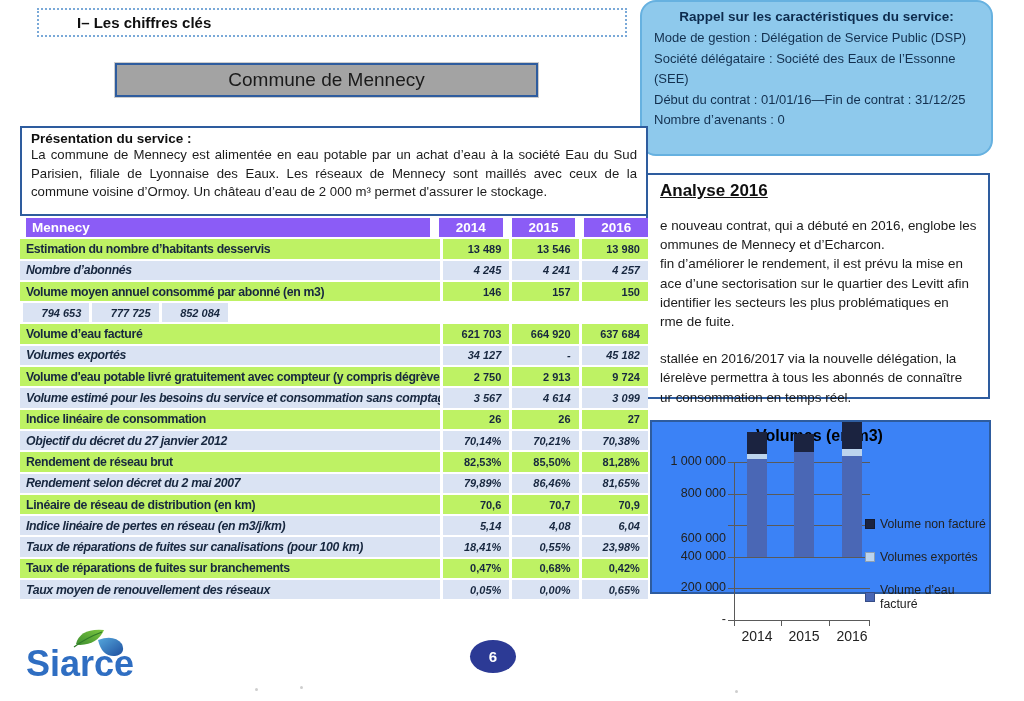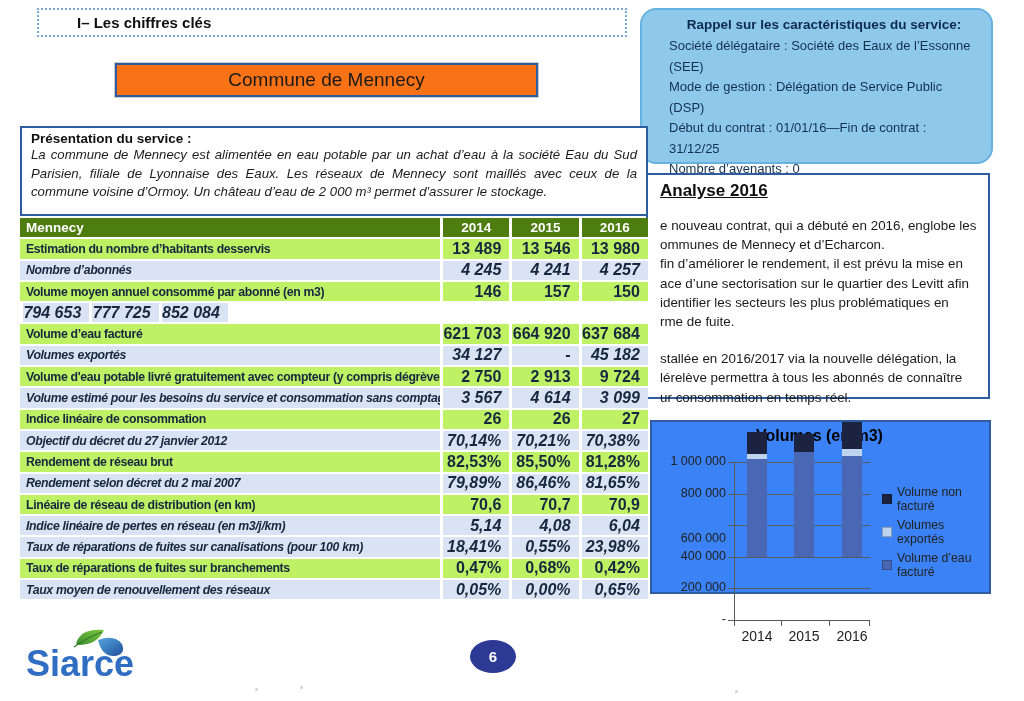--- a/index.html
+++ b/index.html
@@ -7,46 +7,46 @@
           font-family:"Liberation Sans", sans-serif; }
 
   
   .section-box { position:absolute; left:37px; top:8px; width:590px; height:29px;
                  border:2px dotted #7aa9d8; box-sizing:border-box; display:flex; align-items:center; background:#fff; }
   .section-title { font-weight:bold; font-size:15px; color:#101010; padding-left:38px; }
 
   
   .commune-box { position:absolute; left:115px; top:63px; width:423px; height:34px;
                  border:2px solid #2e5c9e; box-shadow:0 0 0 1px #cccccc; box-sizing:border-box;
-                 display:flex; align-items:center; justify-content:center; background:#f97316;
+                 display:flex; align-items:center; justify-content:center; background:#a3a3a3;
                  font-size:19px; color:#1a1a1a; }
 
   
-  .rappel-box { position:absolute; left:640px; top:8px; width:353px; height:156px;
+  .rappel-box { position:absolute; left:640px; top:0; width:353px; height:156px;
                 background:#8ec9ec; border:2px solid #66b1e0; border-radius:16px; box-sizing:border-box;
-                padding:7px 12px 0 27px; color:#13304f; }
+                padding:7px 12px 0 12px; color:#13304f; }
   .rappel-title { text-align:center; font-weight:bold; font-size:13.5px; color:#0d2b4d; margin-bottom:4px; }
   .rappel-line { font-size:13px; line-height:20.5px; }
 
   
   .presentation-box { position:absolute; left:20px; top:126px; width:628px; height:90px;
                       border:2px solid #2e5c9e; box-sizing:border-box; background:#fff;
                       padding:3px 9px; z-index:4; }
   .pres-title { font-weight:bold; font-size:13.5px; color:#101010; }
-  .pres-body { font-size:13.2px; line-height:1.42; text-align:justify; color:#1c1c1c;font-style:italic; }
+  .pres-body { font-size:13.2px; line-height:1.42; text-align:justify; color:#1c1c1c; }
 
   
   .stats-table { position:absolute; left:20px; top:218px; width:628px; z-index:3; background:#fff; }
   .t-row { display:flex; height:21.3px; box-sizing:border-box; border-bottom:2px solid #fff; }
   .t-label { width:420px; box-sizing:border-box; display:flex; align-items:center; padding-left:6px;
              font-size:12.3px; font-weight:bold; letter-spacing:-0.35px; color:#17273f;
              white-space:nowrap; overflow:hidden; }
   .t-val { width:69.3px; box-sizing:border-box; display:flex; align-items:center; justify-content:flex-end;
-           padding-right:8px; border-left:3px solid #fff; font-size:16px; font-weight:bold; color:#17273f; }
-  .t-head .t-label, .t-head .t-val { background:#4d7c0f; color:#ffffff; }
+           padding-right:8px; border-left:3px solid #fff; font-size:11px; font-weight:bold; color:#17273f; }
+  .t-head .t-label, .t-head .t-val { background:#8b5cf6; color:#ffffff;margin-left:6px; }
   .t-head .t-label { font-size:13.5px; letter-spacing:0; }
   .t-head .t-val { justify-content:center; padding-right:0; font-size:13.5px; }
   .row-medium .t-label, .row-medium .t-val { background:#bef264; }
   .row-light  .t-label, .row-light  .t-val { background:#dae3f3;font-style:italic; }
 
   
   .analyse-box { position:absolute; left:646px; top:173px; width:344px; height:226px;
                  border:2px solid #2e5c9e; box-sizing:border-box; background:#fff; z-index:1;
                  padding:6px 10px 0 12px; }
   .analyse-title { font-weight:bold; font-size:17px; text-decoration:underline; color:#101010; margin-bottom:15px; }
@@ -58,21 +58,21 @@
   .chart-title { position:absolute; left:55px; top:5px; width:225px; text-align:center;
                  font-weight:bold; font-size:16px; color:#000; }
   .grid-h { position:absolute; left:82px; width:136px; height:1px; background:#5a5a5a; }
   .y-axis  { position:absolute; left:82px; top:40px; width:1px; height:158px; background:#5a5a5a; }
   .y-tick  { position:absolute; left:76px; width:6px; height:1px; background:#5a5a5a; }
   .x-tick  { position:absolute; top:199px; width:1px; height:5px; background:#5a5a5a; }
   .y-label { position:absolute; left:2px; width:72px; text-align:right; font-size:12.5px; color:#222; }
   .bar { position:absolute; bottom:35px; width:20px; display:flex; flex-direction:column; justify-content:flex-end; }
   .bar-seg { width:100%; }
   .x-label { position:absolute; top:206px; width:46px; text-align:center; font-size:14px; color:#222; }
-  .legend-item { position:absolute; left:230px; display:flex; align-items:center; font-size:12.3px; color:#222; }
+  .legend-item { position:absolute; left:213px; display:flex; align-items:center; font-size:12.3px; color:#222;margin-top:32px; }
   .legend-marker { width:10px; height:10px; margin-right:5px; flex:0 0 auto; border:1px solid rgba(0,0,0,0.25); box-sizing:border-box; }
 
   
   .siarce-logo { position:absolute; left:24px; top:624px; }
   .page-badge { position:absolute; left:470px; top:640px; width:46px; height:33px; background:#2c3a95;
                 border-radius:50%; display:flex; align-items:center; justify-content:center;
                 color:#fff; font-weight:bold; font-size:15px; }
   .speck { position:absolute; background:#b9b9b9; width:3px; height:3px; border-radius:50%; opacity:.7; }
 </style>
 </head>
@@ -84,22 +84,22 @@
     <span class="section-title">I– Les chiffres clés</span>
   </div>
 
   <div class="commune-box">
     <span>Commune de Mennecy</span>
   </div>
 
   <div class="rappel-box">
     <div class="rappel-title">Rappel sur les caractéristiques du service:</div>
     <div>
+        <div class="rappel-line">Mode de gestion : Délégation de Service Public (DSP)</div>
         <div class="rappel-line">Société délégataire : Société des Eaux de l’Essonne (SEE)</div>
-        <div class="rappel-line">Mode de gestion : Délégation de Service Public (DSP)</div>
         <div class="rappel-line">Début du contrat : 01/01/16—Fin de contrat : 31/12/25</div>
         <div class="rappel-line">Nombre d’avenants : 0</div>
       </div>
   </div>
 
   <div class="presentation-box">
     <div class="pres-title">Présentation du service :</div>
     <div class="pres-body">La commune de Mennecy est alimentée en eau potable par un achat d’eau à la société Eau du Sud Parisien, filiale de Lyonnaise des Eaux. Les réseaux de Mennecy sont maillés avec ceux de la commune voisine d’Ormoy. Un château d’eau de 2 000 m³ permet d'assurer le stockage.</div>
   </div>
 

